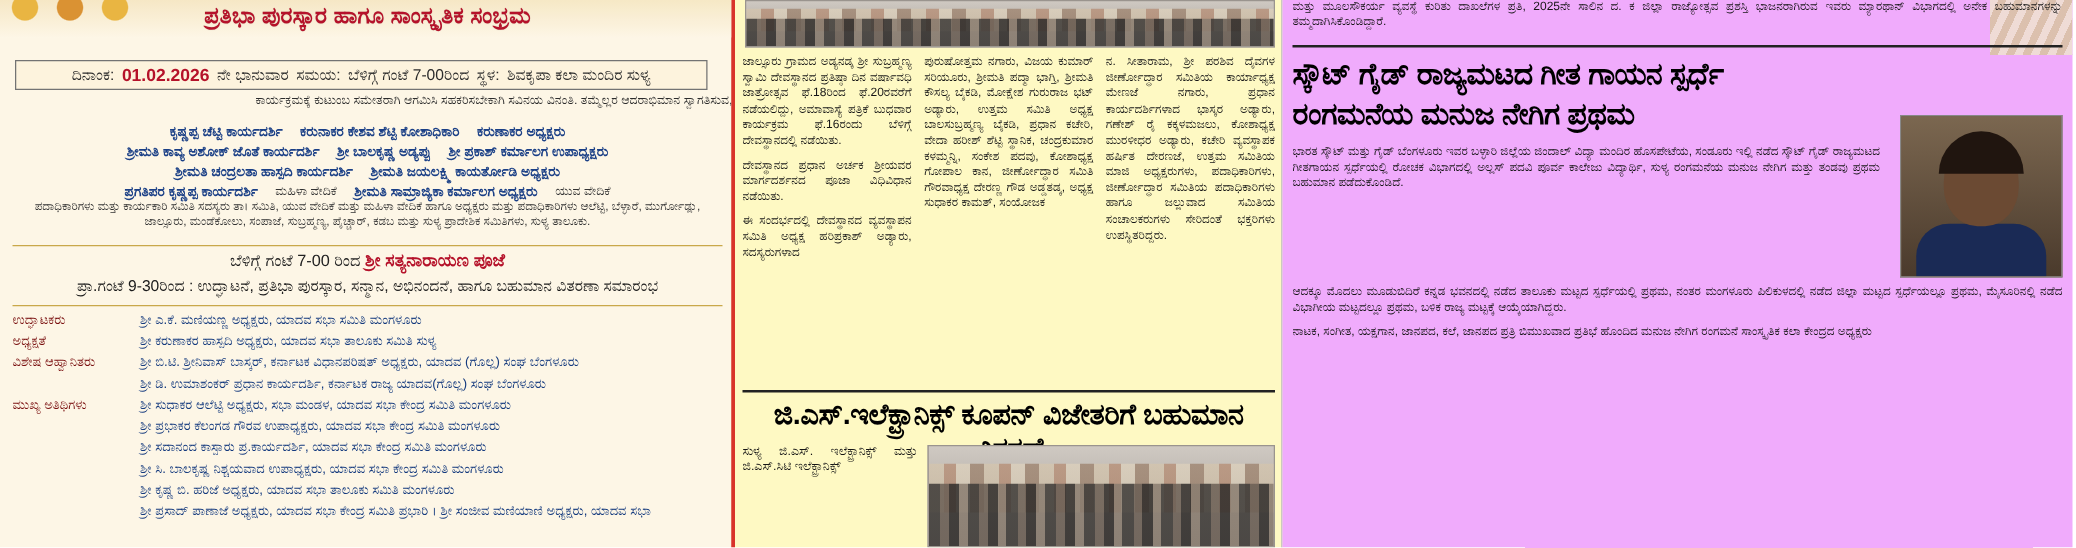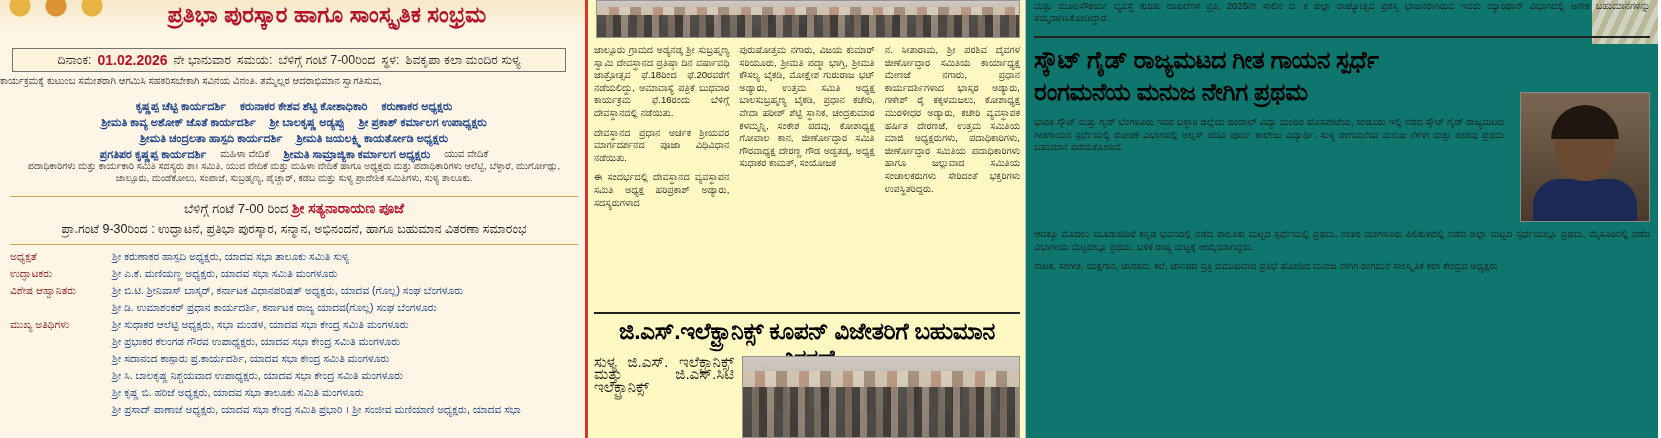--- a/index.html
+++ b/index.html
@@ -27,34 +27,33 @@
     position:absolute;left:0;top:0;width:588px;height:30px;
     background:
       radial-gradient(circle at 20px 6px,#e8b23a 0 10px,transparent 11px),
       radial-gradient(circle at 56px 6px,#d98d2a 0 10px,transparent 11px),
       radial-gradient(circle at 92px 6px,#e8b23a 0 10px,transparent 11px),
       linear-gradient(#f6e7c4,#fdf6e6);
     opacity:.95;
   }
   .ad-head{
     position:absolute;left:0;top:2px;width:588px;text-align:center;
-    color:#b5122a;font-weight:bold;font-size:22px;letter-spacing:.2px;
+    color:#b5122a;font-weight:bold;font-size:18px;letter-spacing:.2px;
     text-shadow:0 0 1px rgba(0,0,0,.15);
-    padding-left:33px;
   }
   .ad-datebar{
     position:absolute;left:12px;top:48px;width:552px;height:22px;
     border:1px solid #737373;background:#fdf3dd;
     display:flex;align-items:center;justify-content:center;gap:6px;
     font-size:12.5px;color:#2b2b2b;
   }
   .ad-datebar b{color:#b5122a;font-size:14px;}
   .ad-body{
-    position:absolute;left:0;top:74px;width:568px;
-    font-size:10px;line-height:13px;color:#2c2c2c;text-align:left;
+    position:absolute;left:18px;top:74px;width:568px;
+    font-size:10px;line-height:13px;color:#2c2c2c;text-align:right;
   }
   .ad-names{
     position:absolute;left:10px;top:98px;width:568px;
     font-size:11px;line-height:16px;color:#173a7a;text-align:right;
   }
   .ad-names .row{display:flex;justify-content:center;gap:14px;}
   .ad-names .row span{flex:0 0 auto;}
   .ad-names .nm{color:#1a3f86;font-weight:bold;}
   .ad-names .rl{color:#333;font-weight:normal;font-size:10px;}
   .ad-footnote{
@@ -125,28 +124,28 @@
   }
   .mid-headline{
     position:absolute;left:6px;top:318px;width:426px;
     font-size:23px;font-weight:bold;color:#000;text-align:center;
     letter-spacing:-.3px;
   }
   .mid-bottom{
     position:absolute;left:6px;top:356px;width:426px;height:82px;display:flex;gap:8px;
   }
   .mid-bottom .txt{
-    width:140px;font-size:15px;line-height:12.4px;color:#151515;text-align:justify;
+    width:140px;font-size:10px;line-height:12.4px;color:#151515;text-align:justify;
   }
   .mid-bottom .pic{flex:1;position:relative;}
 
   
   .col-right{
     width:632px;height:438px;position:relative;box-sizing:border-box;
-    background:#0f766e;overflow:hidden;
+    background:#f0abfc;overflow:hidden;
   }
   .r-top{
     position:absolute;left:8px;top:0;width:616px;height:30px;
     font-size:9.6px;line-height:12.4px;color:#151515;text-align:justify;
   }
   .r-deco{
     position:absolute;right:0;top:0;width:66px;height:44px;
     background:repeating-linear-gradient(115deg,#efe4cf 0 6px,#d8c4a0 6px 12px);
     opacity:.85;
   }
@@ -241,26 +240,26 @@
 
     <div class="ad-prog">
       <span>ಪ್ರಾ.ಗಂಟೆ 9-30ರಿಂದ :</span>
       <span>ಉದ್ಘಾಟನೆ, ಪ್ರತಿಭಾ ಪುರಸ್ಕಾರ, ಸನ್ಮಾನ, ಅಭಿನಂದನೆ, ಹಾಗೂ ಬಹುಮಾನ ವಿತರಣಾ ಸಮಾರಂಭ</span>
     </div>
 
     <div class="ad-rule" style="top:244px;"></div>
 
     <div class="ad-list">
       <div class="li">
+        <div class="k">ಉದ್ಘಾಟಕರು</div>
+        <div class="v">ಶ್ರೀ ಎ.ಕೆ. ಮಣಿಯಣ್ಣ ಅಧ್ಯಕ್ಷರು, ಯಾದವ ಸಭಾ ಸಮಿತಿ ಮಂಗಳೂರು</div>
+      </div>
+      <div class="li">
         <div class="k">ಅಧ್ಯಕ್ಷತೆ</div>
         <div class="v">ಶ್ರೀ ಕರುಣಾಕರ ಹಾಸ್ಪದಿ ಅಧ್ಯಕ್ಷರು, ಯಾದವ ಸಭಾ ತಾಲೂಕು ಸಮಿತಿ ಸುಳ್ಯ</div>
-      </div>
-      <div class="li">
-        <div class="k">ಉದ್ಘಾಟಕರು</div>
-        <div class="v">ಶ್ರೀ ಎ.ಕೆ. ಮಣಿಯಣ್ಣ ಅಧ್ಯಕ್ಷರು, ಯಾದವ ಸಭಾ ಸಮಿತಿ ಮಂಗಳೂರು</div>
       </div>
       <div class="li">
         <div class="k">ವಿಶೇಷ ಆಹ್ವಾನಿತರು</div>
         <div class="v">ಶ್ರೀ ಬಿ.ಟಿ. ಶ್ರೀನಿವಾಸ್ ಬಾಸ್ಕರ್, ಕರ್ನಾಟಕ ವಿಧಾನಪರಿಷತ್ ಅಧ್ಯಕ್ಷರು, ಯಾದವ (ಗೊಲ್ಲ) ಸಂಘ ಬೆಂಗಳೂರು</div>
       </div>
       <div class="li">
         <div class="k"></div>
         <div class="v">ಶ್ರೀ ಡಿ. ಉಮಾಶಂಕರ್ ಪ್ರಧಾನ ಕಾರ್ಯದರ್ಶಿ, ಕರ್ನಾಟಕ ರಾಜ್ಯ ಯಾದವ(ಗೊಲ್ಲ) ಸಂಘ ಬೆಂಗಳೂರು</div>
       </div>
       <div class="li">

